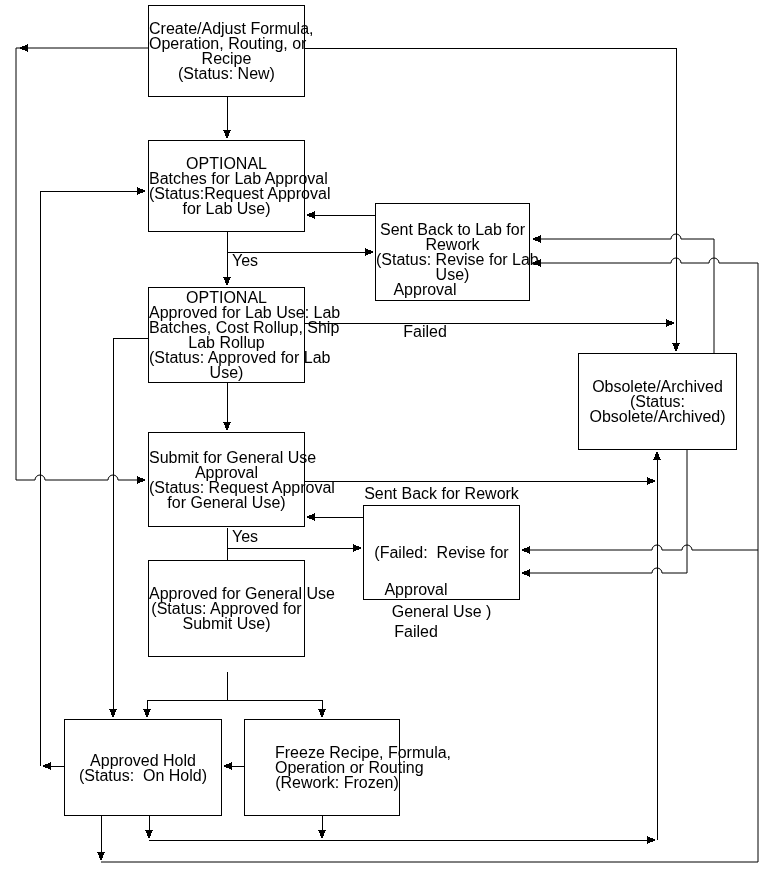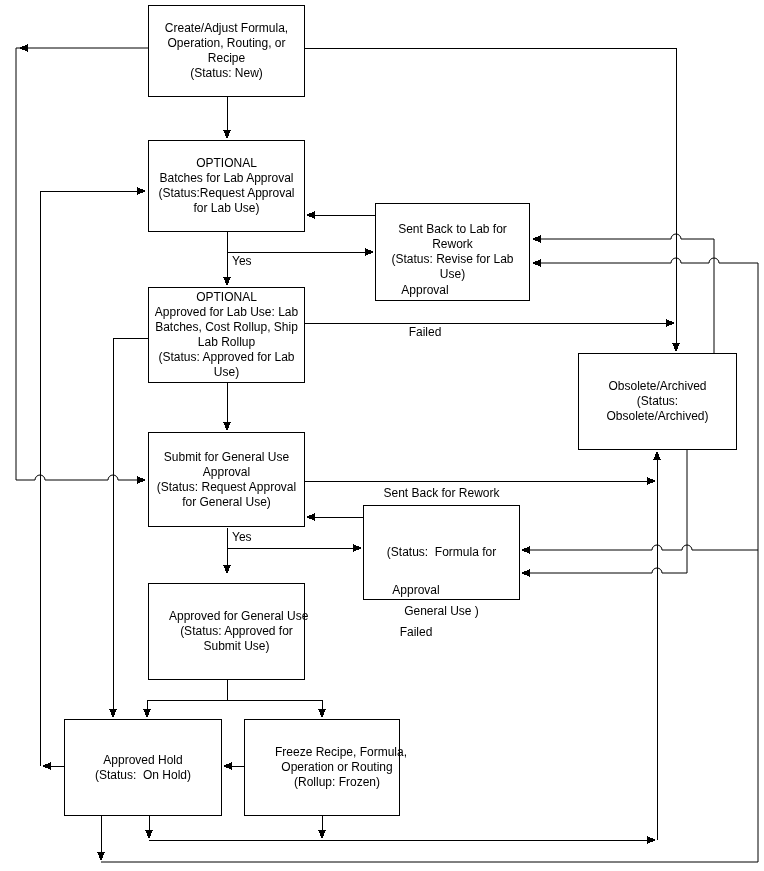--- a/index.html
+++ b/index.html
@@ -1,19 +1,19 @@
 <!DOCTYPE html>
 <html><head>
 <meta charset="utf-8">
 <style>
   html,body{margin:0;padding:0;background:#fff;}
   .stage{
     position:relative;width:764px;height:871px;background:#ffffff;
     font-family:"Liberation Sans","DejaVu Sans",sans-serif;
-    font-size:12px;color:#000;overflow:hidden;
+    font-size:16px;color:#000;overflow:hidden;
   }
   .wires{position:absolute;left:0;top:0;width:764px;height:871px;}
   .node{
     position:absolute;border:1px solid #000;background:#fff;
     display:flex;flex-direction:column;justify-content:center;
     text-align:center;line-height:15px;box-sizing:border-box;
   }
   .node div{white-space:pre;}
   .b{font-weight:normal;}
   .lbl{position:absolute;line-height:14px;white-space:pre;}
@@ -133,39 +133,39 @@
 
   <div class="node" style="left:148px;top:432px;width:157px;height:95px;">
     <div>Submit for General Use</div>
     <div>Approval</div>
     <div>(Status: Request Approval</div>
     <div>for General Use)</div>
   </div>
 
   <div class="node" style="left:363px;top:505px;width:157px;height:95px;gap:44px;">
     <div>Sent Back for Rework</div>
-    <div>(Status:  Formula for</div>
+    <div>(Failed:  Revise for</div>
     <div>General Use )</div>
   </div>
 
-  <div class="node" style="left:148px;top:583px;width:157px;height:97px;padding-left:20px;">
+  <div class="node" style="left:148px;top:560px;width:157px;height:97px;">
     <div>Approved for General Use</div>
     <div>(Status: Approved for</div>
     <div>Submit Use)</div>
   </div>
 
   <div class="node" style="left:64px;top:719px;width:158px;height:97px;">
     <div>Approved Hold</div>
     <div>(Status:  On Hold)</div>
   </div>
 
   <div class="node" style="left:244px;top:719px;width:156px;height:97px;padding-left:30px;">
     <div>Freeze Recipe, Formula,</div>
     <div>Operation or Routing</div>
-    <div>(Rollup: Frozen)</div>
+    <div>(Rework: Frozen)</div>
   </div>
 
   <div class="lbl" style="left:232px;top:254px;">Yes</div>
 
   <div class="lbl c" style="left:393px;top:255px;width:64px;">
     <div>Approval</div>
     <div>Failed</div>
   </div>
 
   <div class="lbl" style="left:232px;top:530px;">Yes</div>

